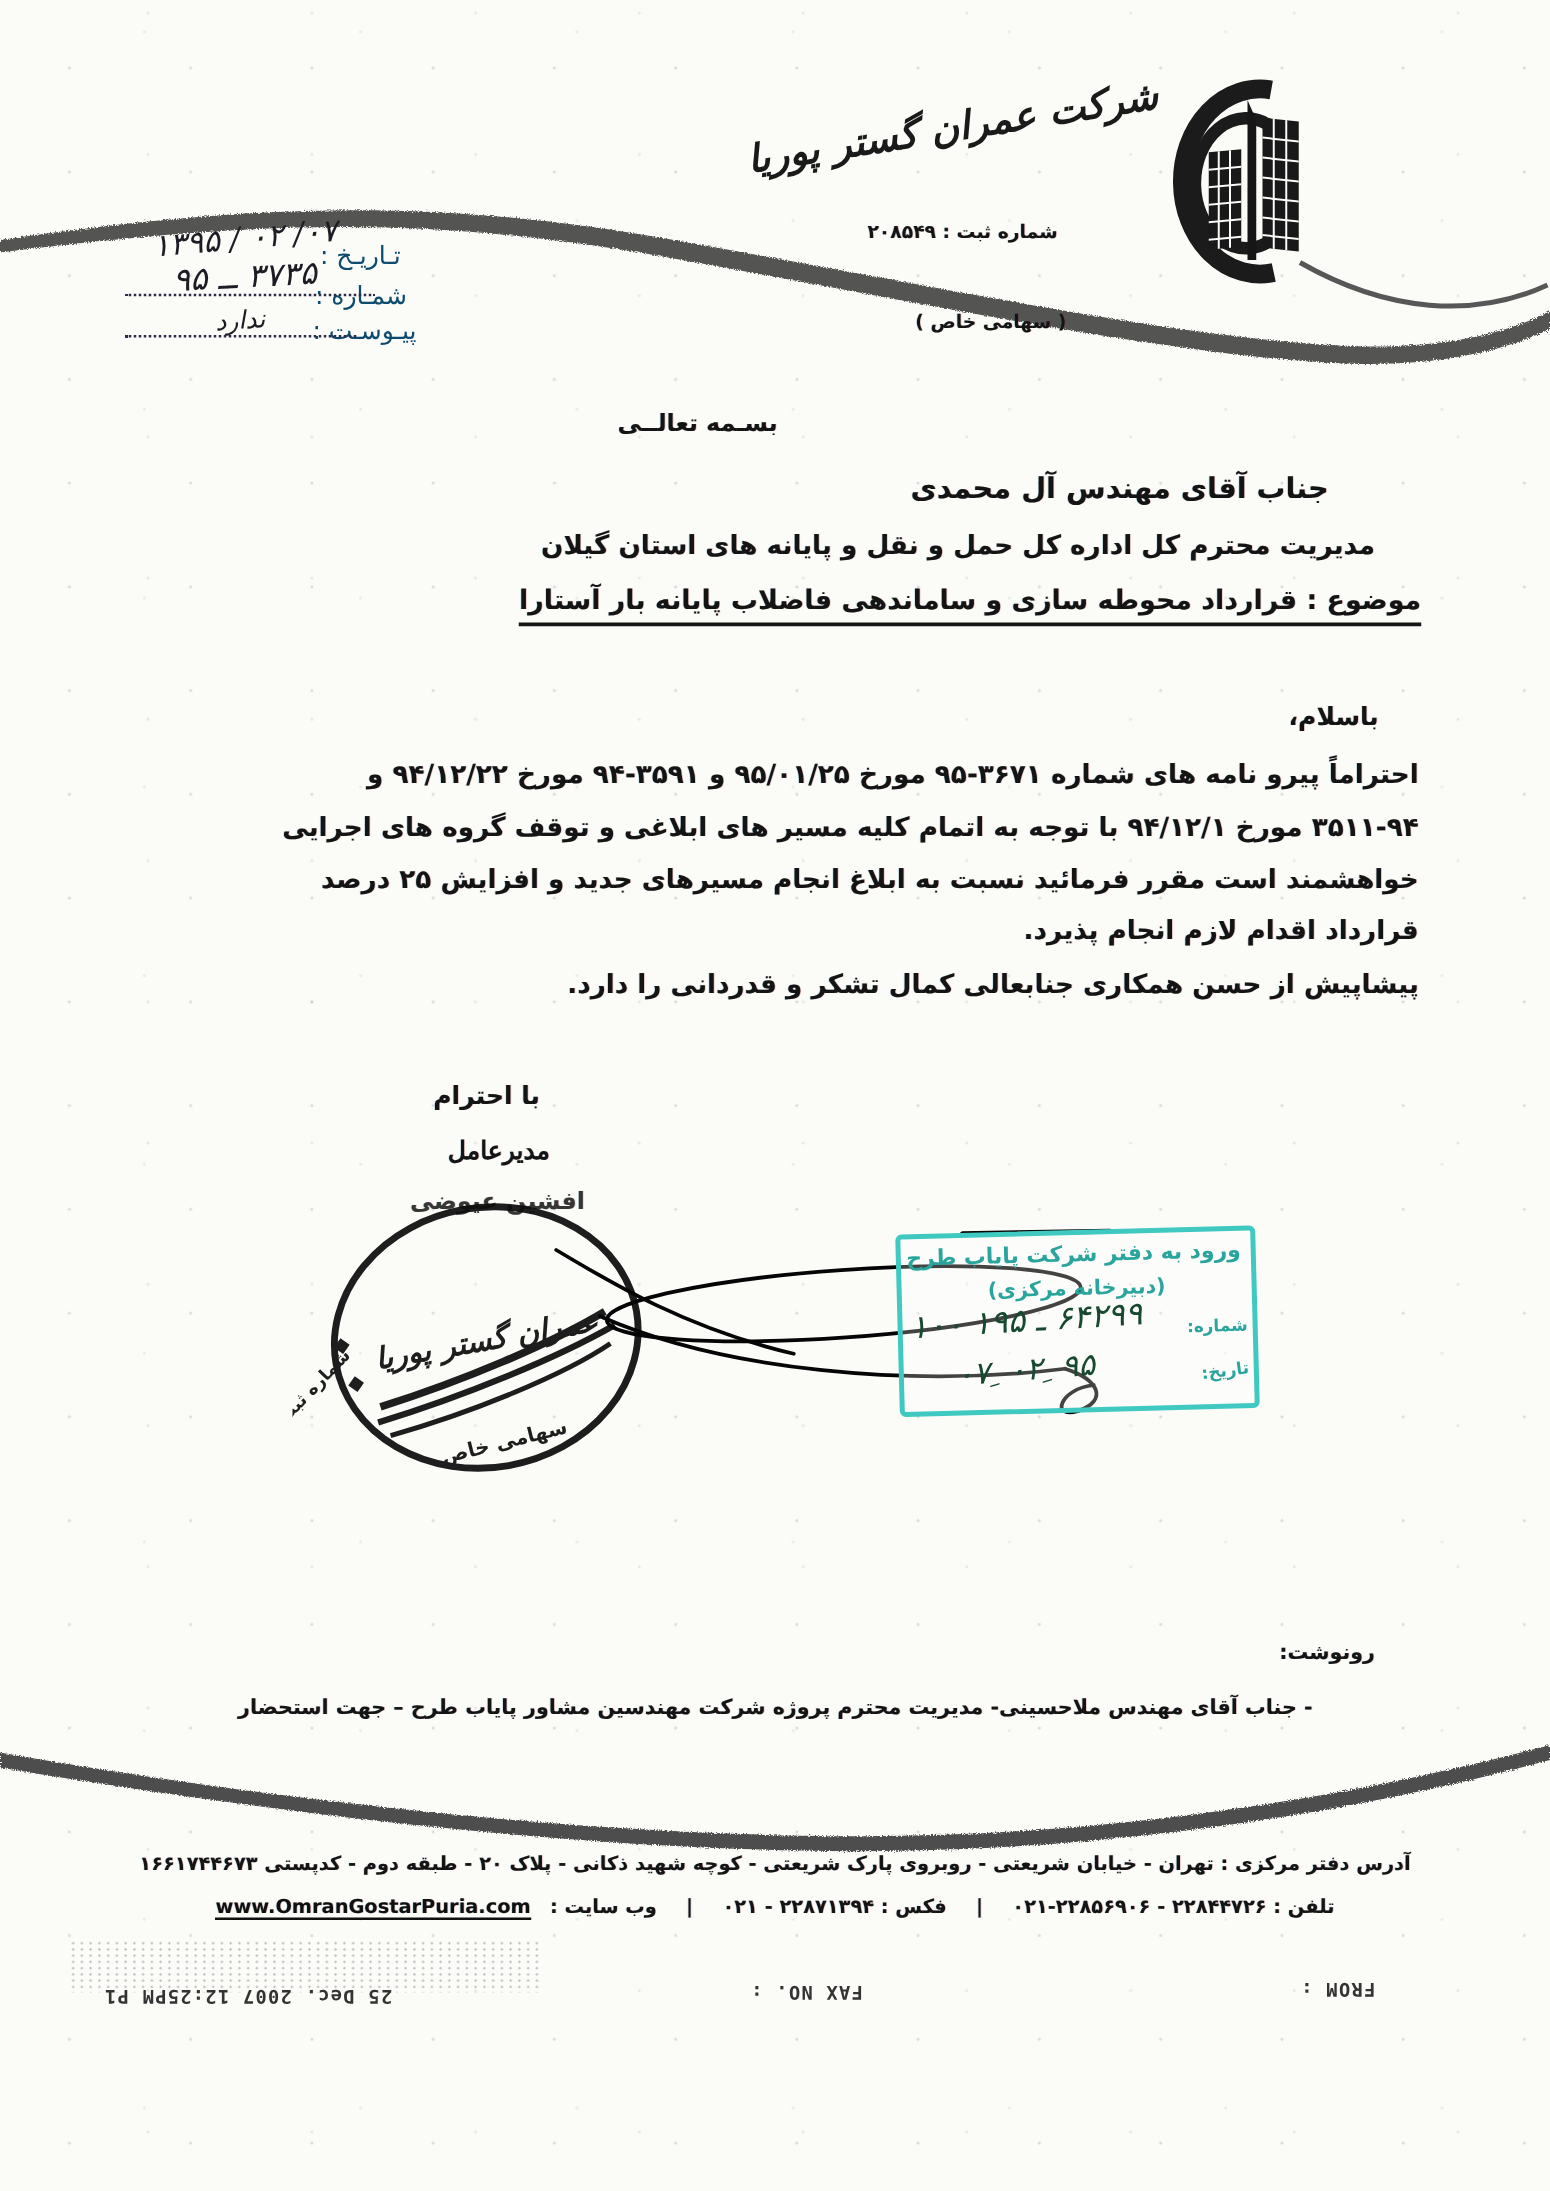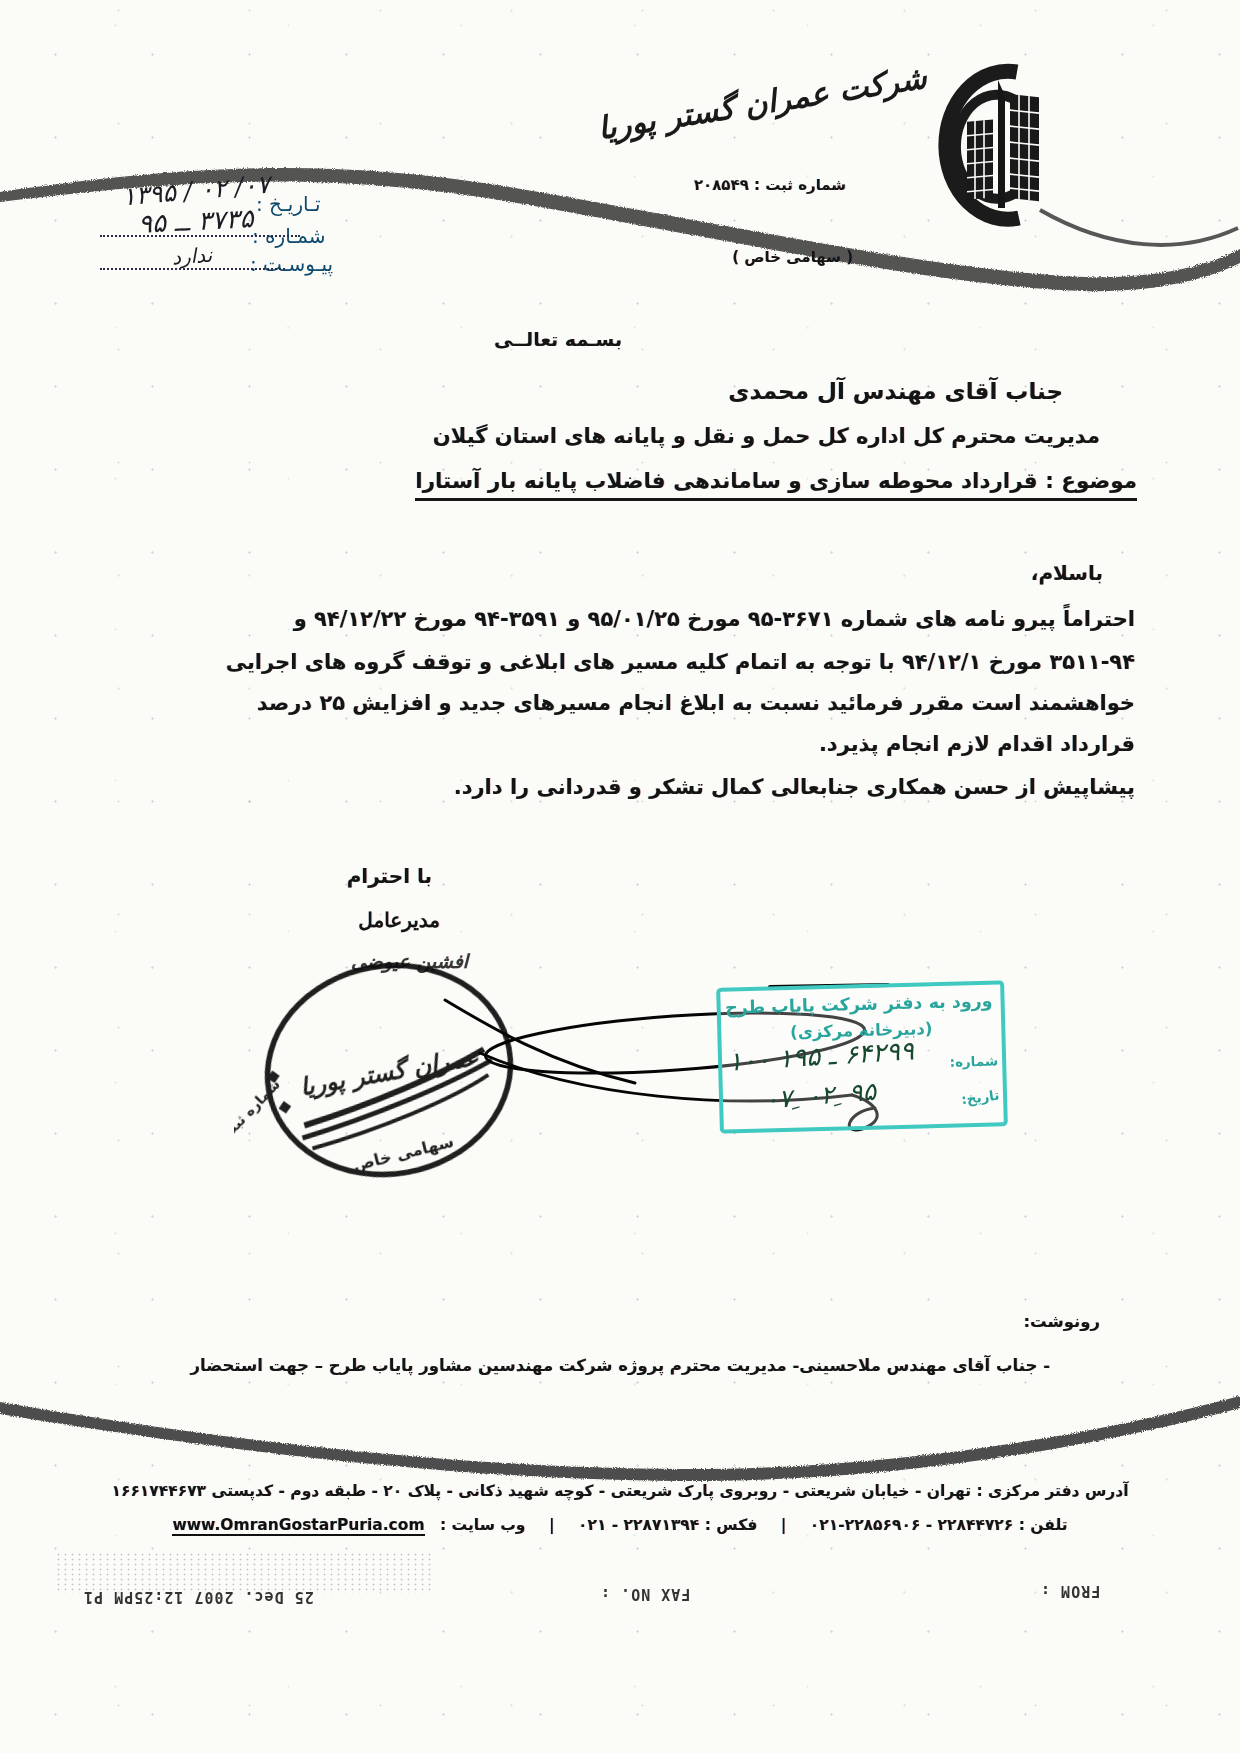--- a/index.html
+++ b/index.html
@@ -112,21 +112,21 @@
   <div class="abs fa print rline" style="right:137px;top:561px;width:400px;font-size:20px;">باسلام،</div>
 
   <div class="abs fa print rline" style="right:105px;top:607px;width:1050px;font-size:21px;">احتراماً پیرو نامه های شماره ۳۶۷۱-۹۵ مورخ ۹۵/۰۱/۲۵ و ۳۵۹۱-۹۴ مورخ ۹۴/۱۲/۲۲ و</div>
   <div class="abs fa print rline" style="right:105px;top:650px;width:1050px;font-size:21px;">۳۵۱۱-۹۴ مورخ ۹۴/۱۲/۱ با توجه به اتمام کلیه مسیر های ابلاغی و توقف گروه های اجرایی</div>
   <div class="abs fa print rline" style="right:105px;top:691px;width:1050px;font-size:21px;">خواهشمند است مقرر فرمائید نسبت به ابلاغ انجام مسیرهای جدید و افزایش ۲۵ درصد</div>
   <div class="abs fa print rline" style="right:105px;top:732px;width:1050px;font-size:21px;">قرارداد اقدام لازم انجام پذیرد.</div>
   <div class="abs fa print rline" style="right:105px;top:775px;width:1050px;font-size:21px;">پیشاپیش از حسن همکاری جنابعالی کمال تشکر و قدردانی را دارد.</div>
 
   <div class="abs fa print" style="right:808px;top:864px;font-size:20px;white-space:nowrap;">با احترام</div>
   <div class="abs fa print" style="right:800px;top:908px;font-size:20px;white-space:nowrap;font-family:Liberation Serif, serif;">مدیرعامل</div>
-  <div class="abs fa print" style="right:772px;top:950px;font-size:19px;white-space:nowrap;opacity:.85;font-style:italic;">افشین عیوضی</div>
+  <div class="abs fa print" style="right:772px;top:950px;font-size:19px;white-space:nowrap;opacity:.85;">افشین عیوضی</div>
 
   <svg class="abs" style="left:234px;top:938px;" width="310" height="270" viewBox="0 0 310 270">
     <g transform="rotate(-10 155 132)" opacity="0.93">
       <ellipse cx="155" cy="132" rx="122" ry="104" fill="none" stroke="#0d0d0d" stroke-width="5.5"></ellipse>
       <text x="46" y="128" font-size="14" font-weight="bold" transform="rotate(-36 46 128)" fill="#0d0d0d" font-family="DejaVu Sans, sans-serif" direction="rtl">شماره ثبت : ۲۰۸۵۴۹</text>
       <text x="155" y="142" font-size="24" font-weight="bold" font-style="italic" text-anchor="middle" fill="#0d0d0d" font-family="DejaVu Sans, sans-serif" direction="rtl">عمران گستر پوریا</text>
       <g stroke="#0d0d0d" fill="none">
         <path d="M62,172 C130,163 205,146 252,128" stroke-width="6"></path>
         <path d="M58,184 C130,175 208,158 258,140" stroke-width="5"></path>
         <path d="M66,196 C135,189 212,172 252,154" stroke-width="4"></path>

